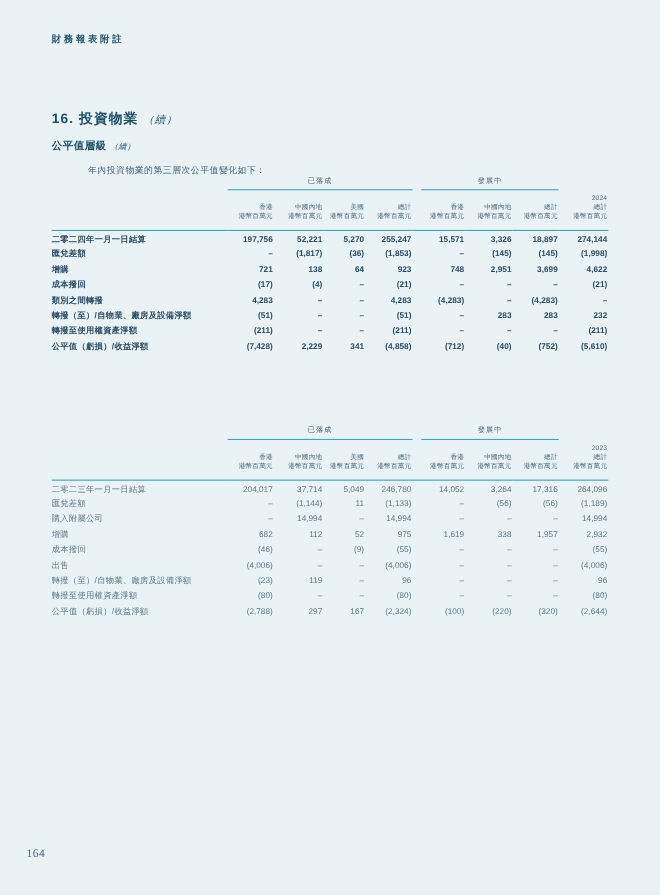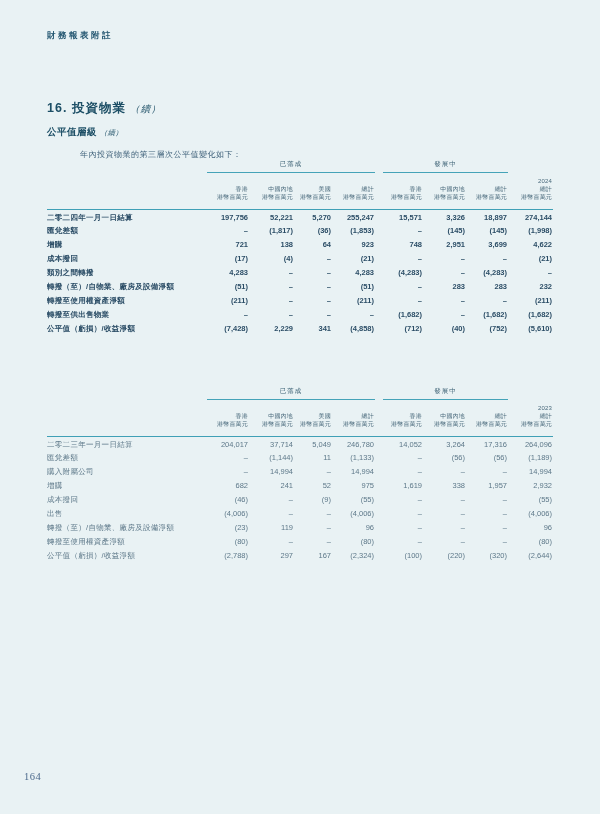--- a/index.html
+++ b/index.html
@@ -209,31 +209,20 @@
             <td>(211)</td>
             <td>–</td>
             <td>–</td>
             <td>(211)</td>
             <td>–</td>
             <td>–</td>
             <td>–</td>
             <td>(211)</td>
           </tr>
           <tr>
-            <td class="lbl">轉撥至供出售物業</td>
-            <td>–</td>
-            <td>–</td>
-            <td>–</td>
-            <td>–</td>
-            <td>(1,682)</td>
-            <td>–</td>
-            <td>(1,682)</td>
-            <td>(1,682)</td>
-          </tr>
-          <tr>
             <td class="lbl">公平值（虧損）/收益淨額</td>
             <td>(7,428)</td>
             <td>2,229</td>
             <td>341</td>
             <td>(4,858)</td>
             <td>(712)</td>
             <td>(40)</td>
             <td>(752)</td>
             <td>(5,610)</td>
           </tr>
@@ -332,21 +321,21 @@
             <td>–</td>
             <td>14,994</td>
             <td>–</td>
             <td>–</td>
             <td>–</td>
             <td>14,994</td>
           </tr>
           <tr>
             <td class="lbl">增購</td>
             <td>682</td>
-            <td>241</td>
+            <td>112</td>
             <td>52</td>
             <td>975</td>
             <td>1,619</td>
             <td>338</td>
             <td>1,957</td>
             <td>2,932</td>
           </tr>
           <tr>
             <td class="lbl">成本撥回</td>
             <td>(46)</td>

